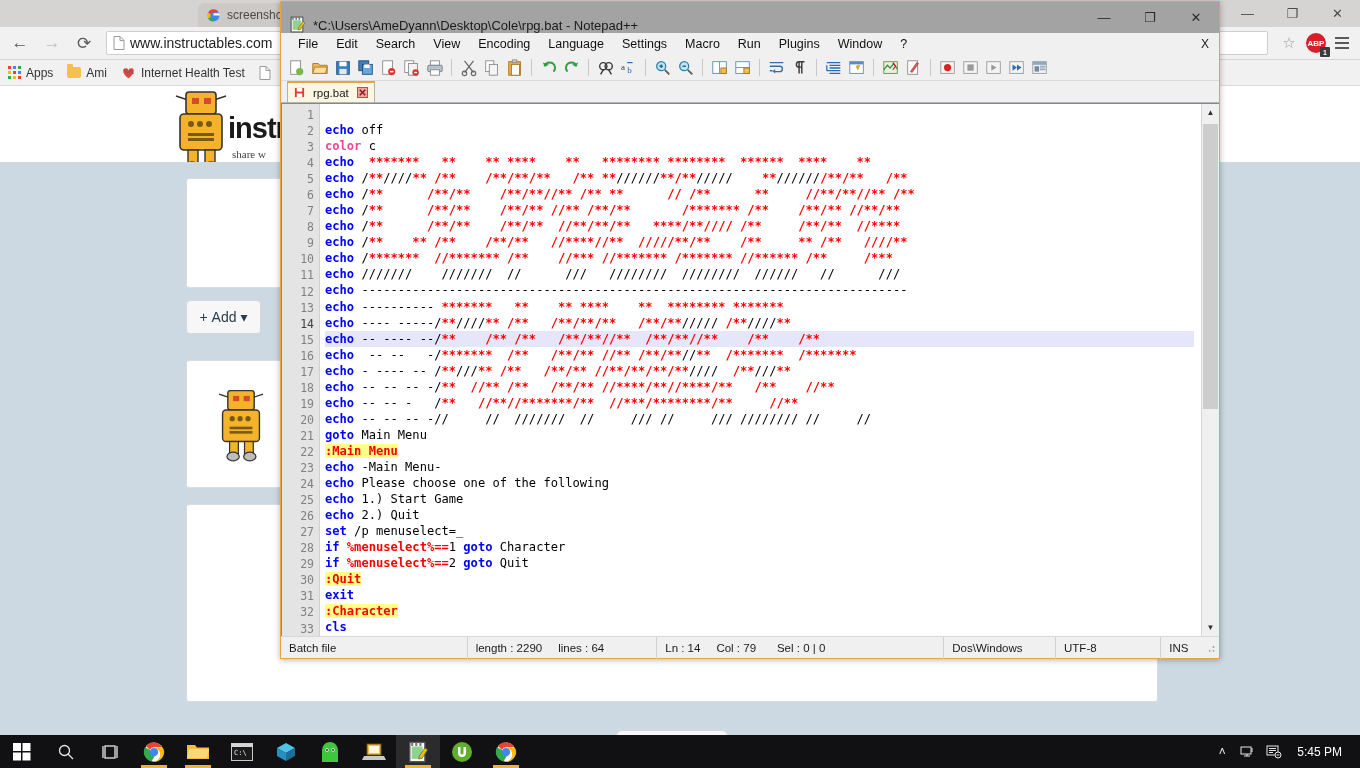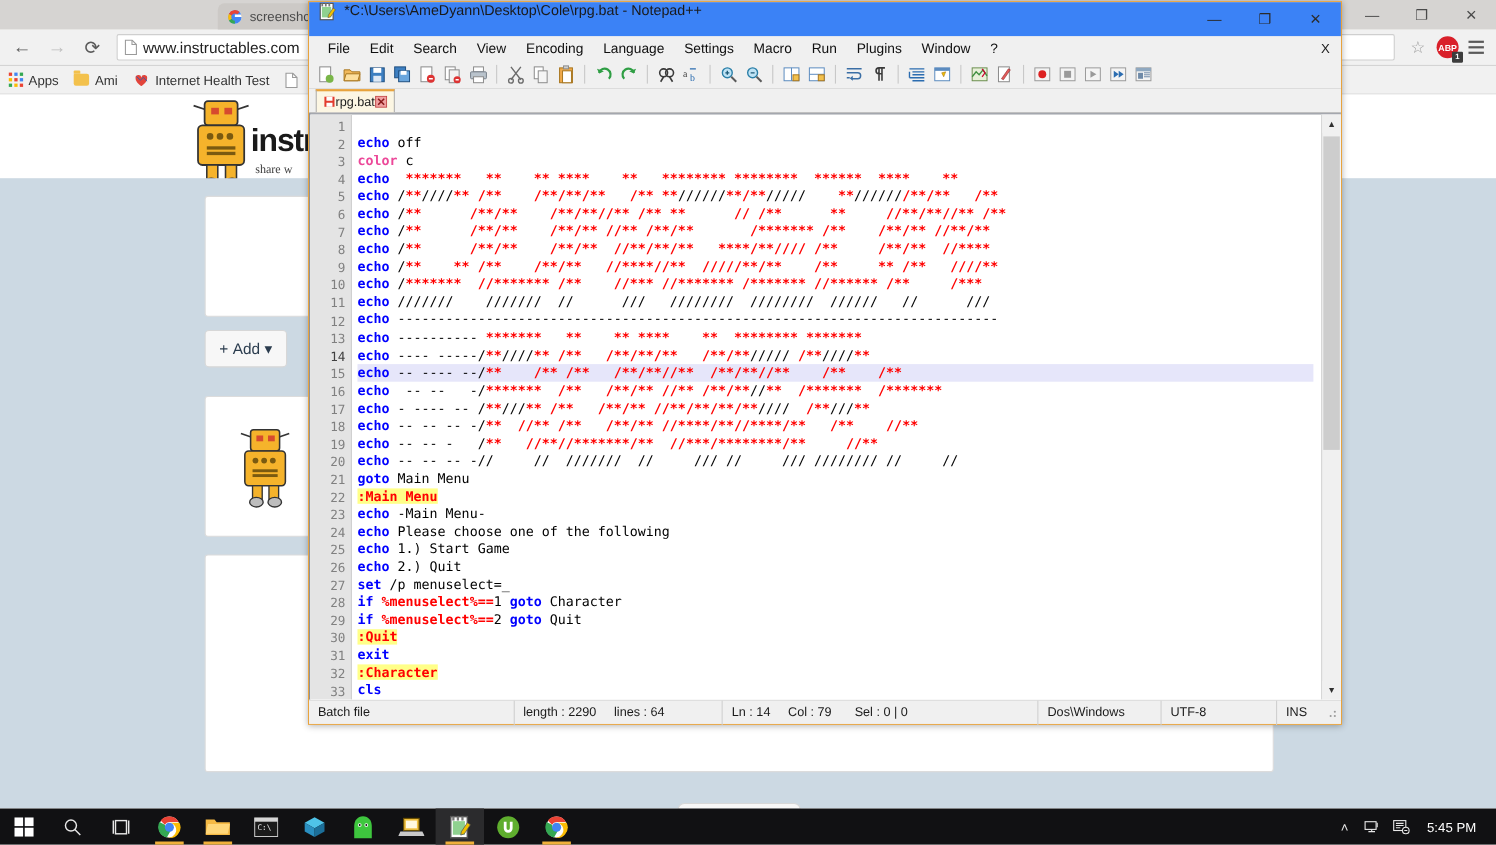--- a/index.html
+++ b/index.html
@@ -98,21 +98,21 @@
 
   
   #npp {
     position:absolute; left:280px; top:1px; width:940px; height:658px;
     background:#f0f0f0; border:1px solid #e8a33d;
     box-shadow:0 1px 6px rgba(0,0,0,.30);
     display:flex; flex-direction:column;
     font-family:"Liberation Sans", sans-serif;
   }
   .npp-titlebar {
-    height:31px; background:#3b82f6; display:flex; align-items:flex-start;
+    height:31px; background:#a3a3a3; display:flex; align-items:flex-end;
     padding-left:8px; flex:0 0 31px;
   }
   .npp-ico { width:17px;height:17px;flex:0 0 17px;margin-right:7px; }
   .npp-title { font-size:13px; color:#1a1a1a; white-space:nowrap; }
   .npp-wincontrols { margin-left:auto; display:flex; height:31px; }
   .npp-wc { width:46px; height:31px; display:flex; align-items:center; justify-content:center;
             color:#2b2b2b; font-size:13px; }
 
   .npp-menubar {
     height:22px; flex:0 0 22px; background:#f0f0f0; display:flex; align-items:center;
@@ -128,21 +128,21 @@
   .tb { width:21px;height:21px;display:flex;align-items:center;justify-content:center; }
   .tbsep { width:1px;height:17px;background:#c8c8c8;margin:0 4px; }
 
   .npp-tabbar {
     height:22px; flex:0 0 22px; background:#f0f0f0; display:flex; align-items:flex-end;
     padding-left:6px; border-bottom:1px solid #b5b5b5;
   }
   .npp-tab {
     height:21px; background:#fcf6e3; border:1px solid #b0b0b0; border-bottom:none;
     border-top:2px solid #e8a33d;
-    display:flex; align-items:center; gap:0; padding:0 6px;
+    display:flex; align-items:center; gap:8px; padding:0 6px;
     font-size:11.5px; color:#1a1a1a;
   }
   .tab-save-ico { width:11px;height:11px;flex:0 0 11px; }
   .tab-x { width:11px;height:11px;flex:0 0 11px; }
 
   .npp-editwrap { flex:1 1 auto; position:relative; background:#fff;
                   border-left:1px solid #828790; border-top:1px solid #828790;
                   display:flex; overflow:hidden; }
   .gutter {
     flex:0 0 38px; background:#e4e4e4; color:#808080;

